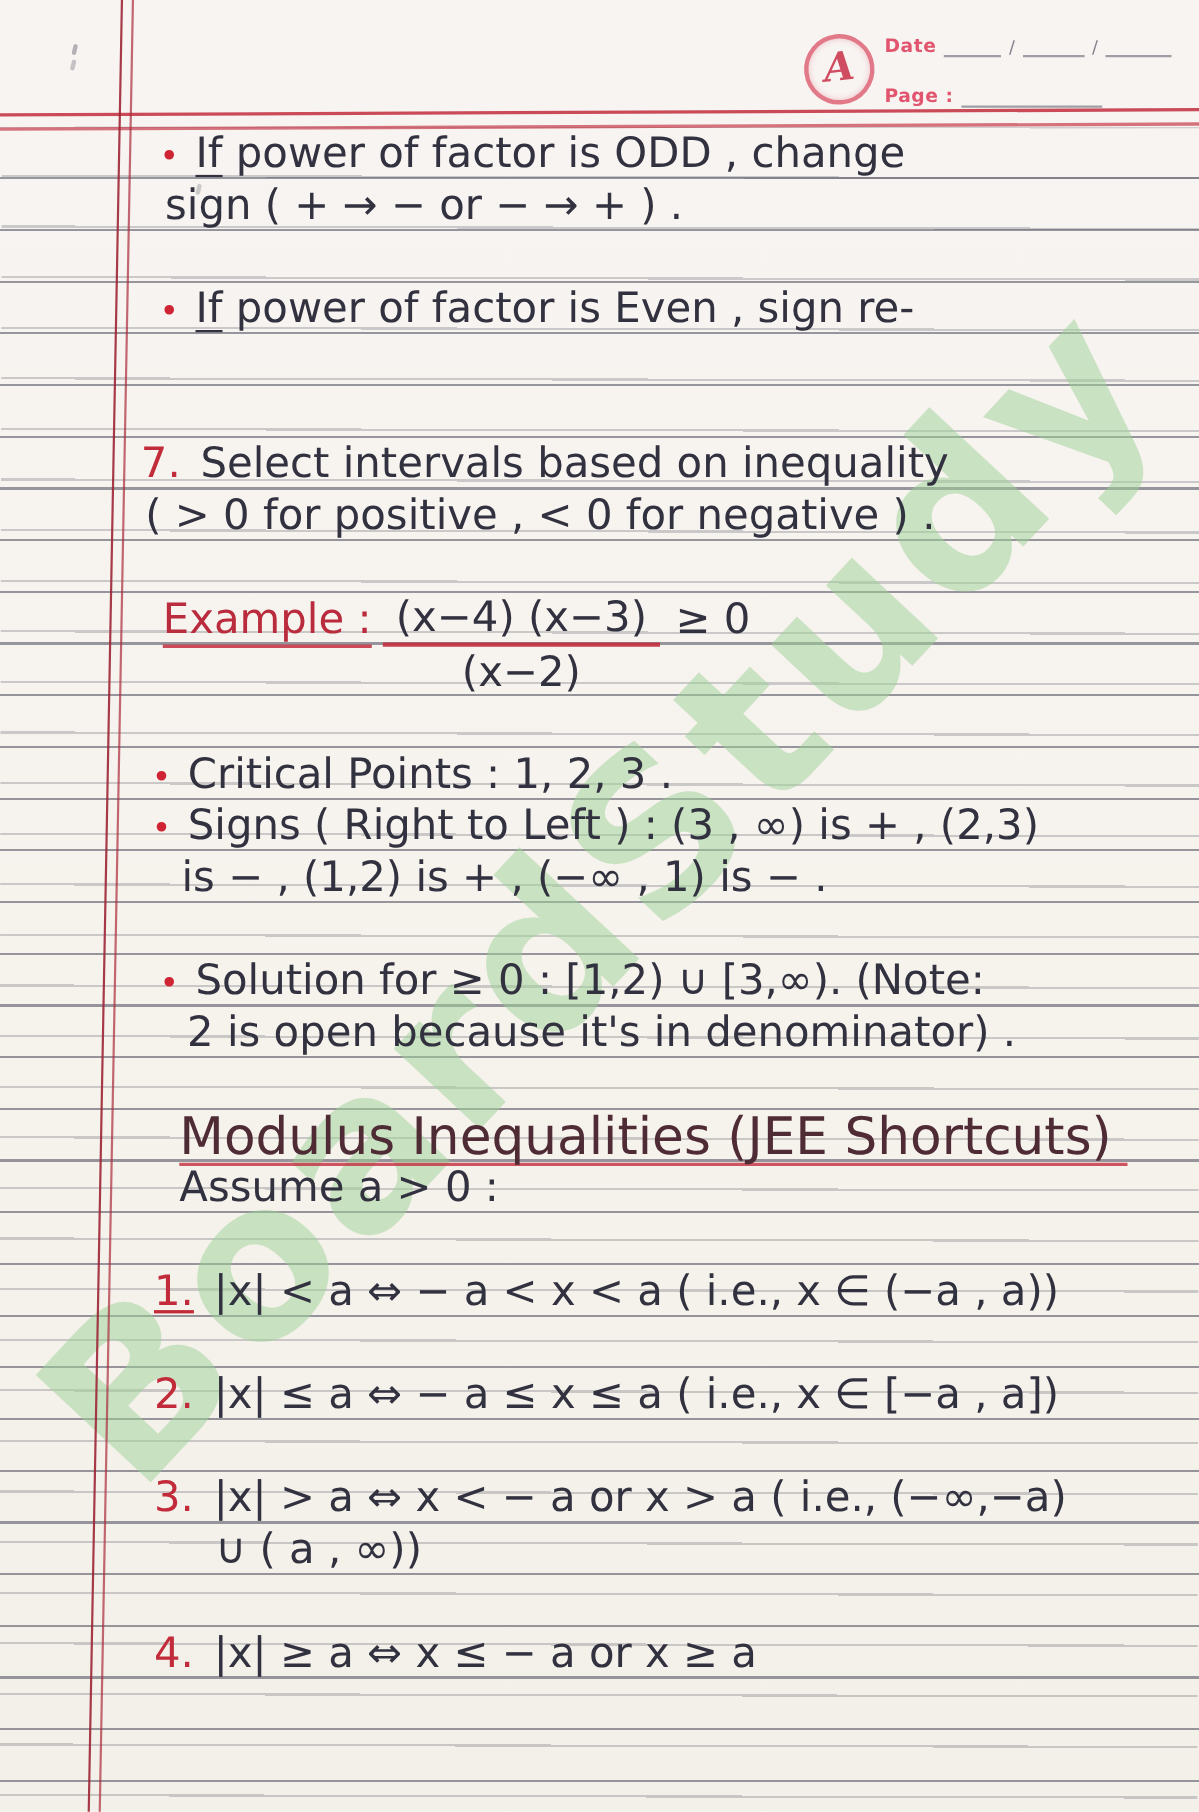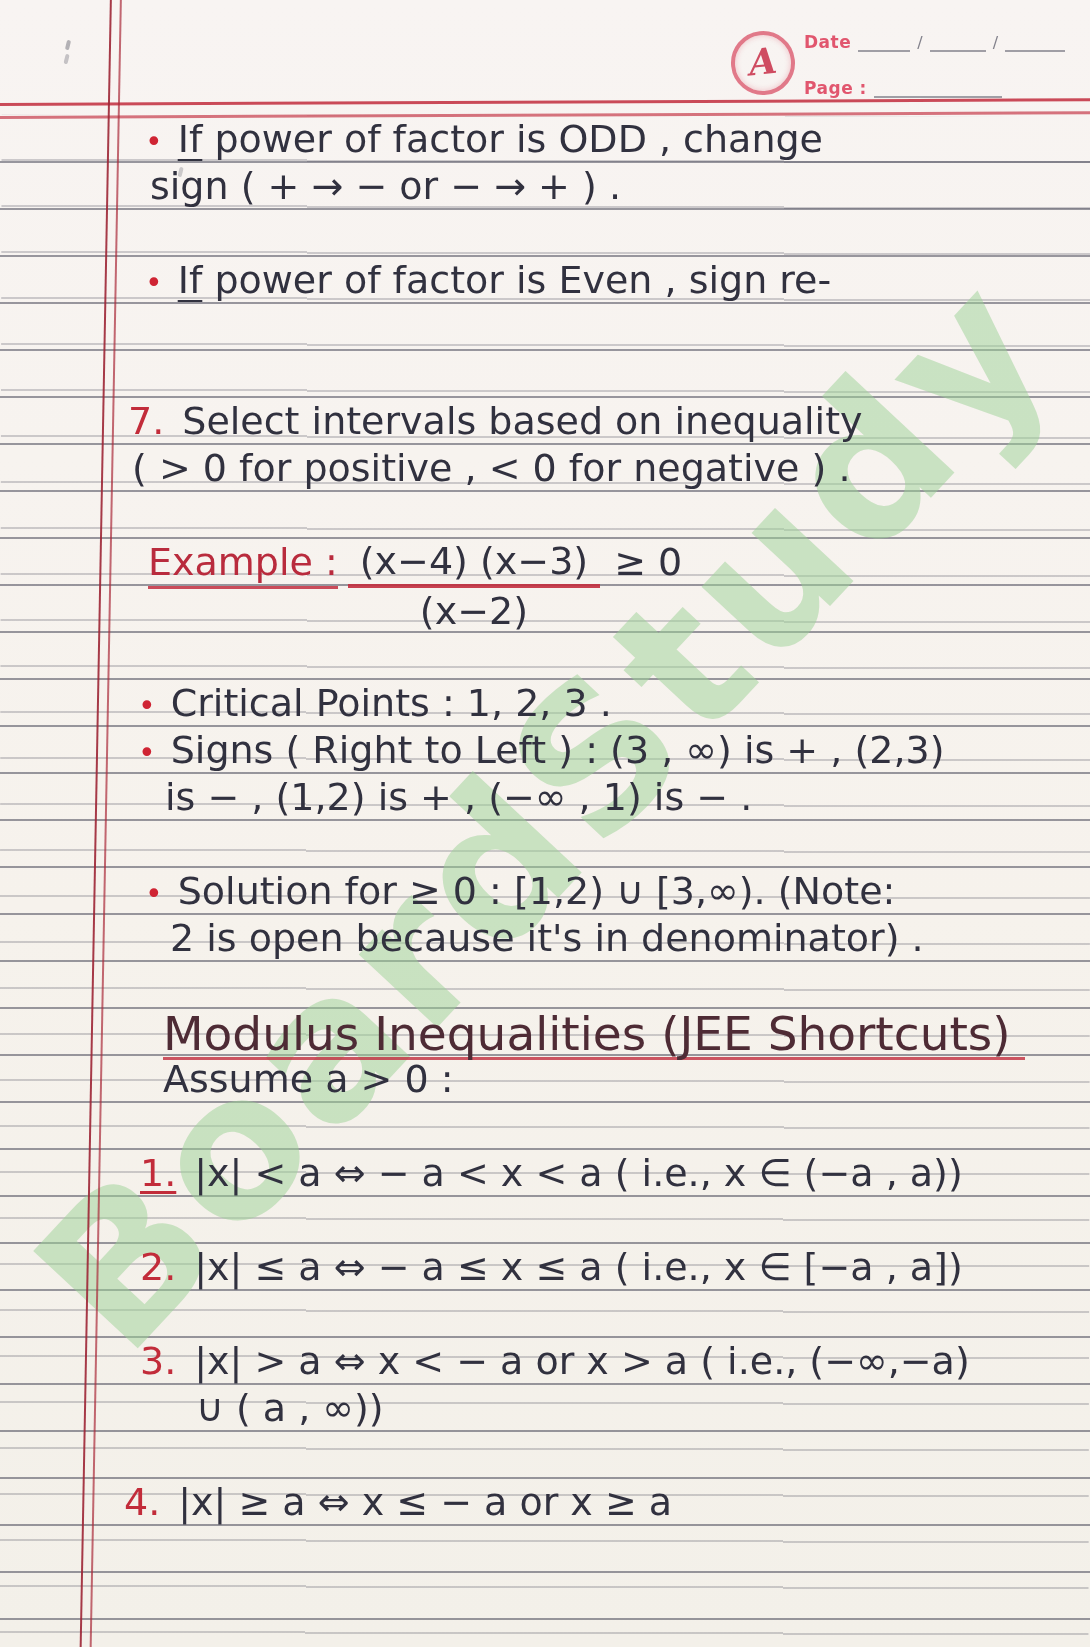--- a/index.html
+++ b/index.html
@@ -154,17 +154,17 @@
 
   <div class="txt" style="left:140px; top:1244px;">
     <span class="rnum">2.</span><span>|x| ≤ a ⇔ − a ≤ x ≤ a ( i.e., x ∈ [−a , a])</span>
   </div>
 
   <div class="txt" style="left:140px; top:1338px;">
     <span class="rnum">3.</span><span>|x| &gt; a ⇔ x &lt; − a or x &gt; a ( i.e., (−∞,−a)</span>
   </div>
   <div class="txt" style="left:196px; top:1385px;">∪ ( a , ∞))</div>
 
-  <div class="txt" style="left:124px; top:1479px;">
+  <div class="txt" style="left:140px; top:1479px;">
     <span class="rnum">4.</span><span>|x| ≥ a ⇔ x ≤ − a or x ≥ a</span>
   </div>
 
 </div>
 
 </body></html>

